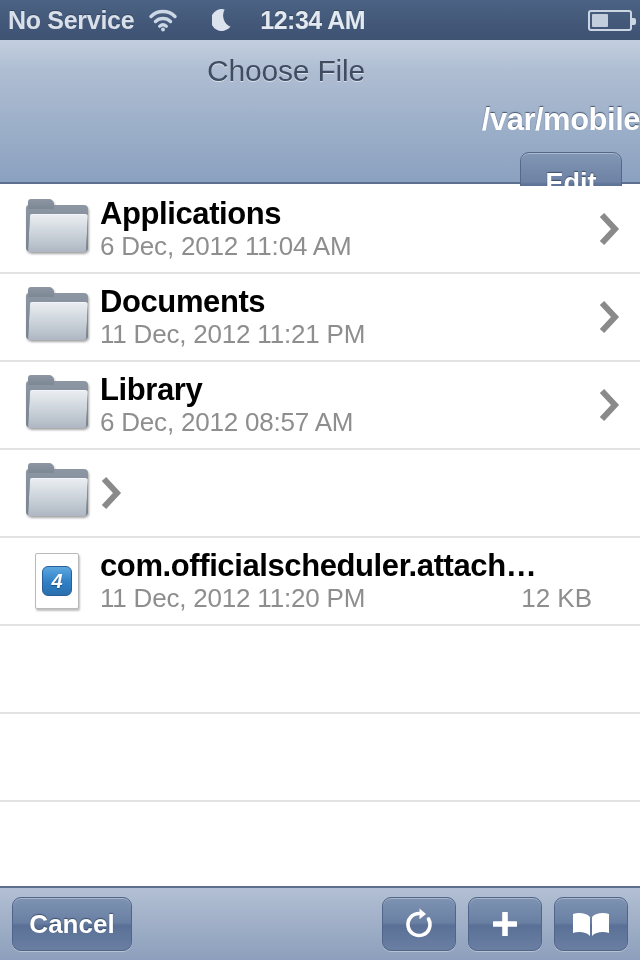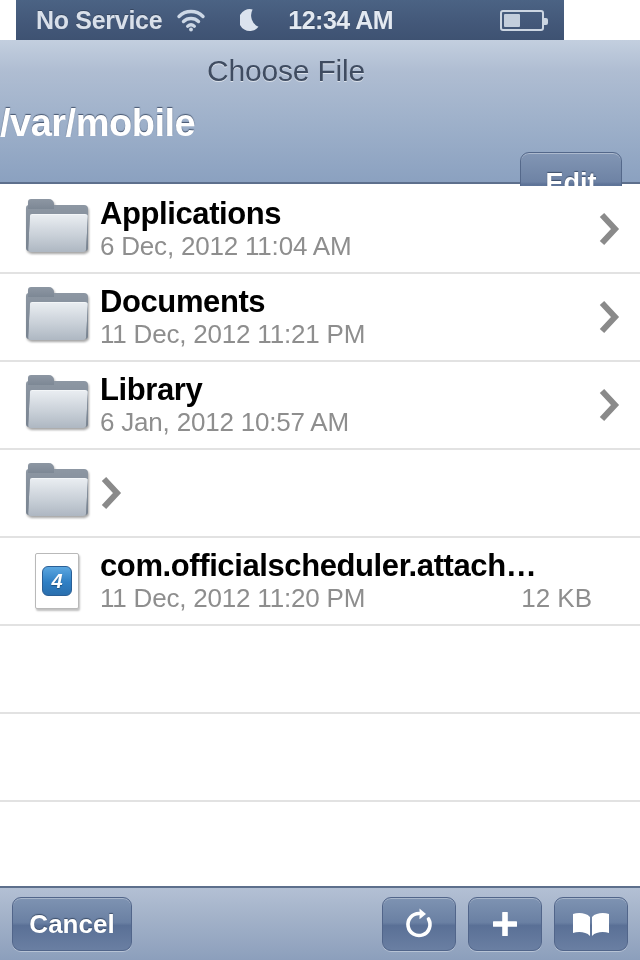--- a/index.html
+++ b/index.html
@@ -6,23 +6,23 @@
   html, body {
     width: 640px; height: 960px;
     font-family: "Liberation Sans", sans-serif;
     background: #ffffff;
     overflow: hidden;
   }
   .screen { position: relative; width: 640px; height: 960px; }
 
   
   .statusbar {
-    position: absolute; top: 0; left: 16px; width: 548px; height: 40px;
+    position: absolute; top: 0; left: 0; width: 640px; height: 40px;
     background: linear-gradient(to bottom, #4b6384 0%, #44597a 52%, #3e5272 100%);
-    display: flex; align-items: center; padding: 0 20px;
+    display: flex; align-items: center; padding: 0 8px;
   }
   .sb-carrier {
     color: #d9e0ea; font-size: 25px; font-weight: bold;
     letter-spacing: -0.3px; text-shadow: 0 -1px 0 rgba(0,0,0,0.25);
   }
   .sb-wifi { margin-left: 14px; display: flex; align-items: flex-end; }
   .sb-moon { margin-left: 34px; display: flex; align-items: center; }
   .sb-time {
     margin-left: 24px; color: #e3e9f1; font-size: 25px; font-weight: bold;
     letter-spacing: -0.5px; text-shadow: 0 -1px 0 rgba(0,0,0,0.25);
@@ -46,22 +46,22 @@
     position: absolute; top: 40px; left: 0; width: 640px; height: 144px;
     background: linear-gradient(to bottom, #c3cfdf 0%, #afbdd2 22%, #9cafc9 62%, #8ba1c0 100%);
     border-bottom: 2px solid #5d6f8c;
   }
   .nav-title {
     position: absolute; top: 14px; left: 0; width: 572px; text-align: center;
     font-size: 30px; color: #3f4c61; letter-spacing: -0.2px;
     text-shadow: 0 1px 0 rgba(255,255,255,0.55);
   }
   .nav-path {
-    position: absolute; top: 62px; left: 0; width: 640px; text-align: left;
-    font-size: 38px; font-weight: bold; color: #ffffff; letter-spacing: -0.5px;
+    position: absolute; top: 62px; left: 0; width: 640px; text-align: right;
+    font-size: 31px; font-weight: bold; color: #ffffff; letter-spacing: -0.5px;
     text-shadow: 0 -1px 1px rgba(40,55,80,0.75);
   }
   .nav-edit {
     position: absolute; right: 18px; top: 112px;
     width: 102px; height: 62px; border-radius: 9px;
     background: linear-gradient(to bottom, #8296b4 0%, #6e83a5 48%, #5e7498 52%, #6d82a4 100%);
     border: 1px solid #54688a;
     box-shadow: inset 0 1px 0 rgba(255,255,255,0.35), 0 1px 0 rgba(255,255,255,0.35);
     display: flex; align-items: center; justify-content: center;
     color: #ffffff; font-size: 27px; font-weight: bold;
@@ -224,21 +224,21 @@
       </div>
       <div class="row">
         <span class="icon-wrap">
           <span class="folder">
             <span class="folder-back"></span>
             <span class="folder-tab"></span>
             <span class="folder-front"></span>
           </span>
         </span>
         <span class="row-text"><span class="row-title">Library</span><span class="row-sub-line">
-            <span class="row-sub">6 Jan, 2012 10:57 AM</span>
+            <span class="row-sub">6 Dec, 2012 08:57 AM</span>
             <span class="row-size"></span>
           </span></span>
         <span class="chev">
           <svg width="22" height="34" viewBox="0 0 22 34">
             <path d="M4 3 L17 17 L4 31" stroke="#8a8a8a" stroke-width="6" fill="none" stroke-linecap="butt" stroke-linejoin="miter"></path>
           </svg>
         </span>
       </div>
       <div class="row">
         <span class="icon-wrap">

